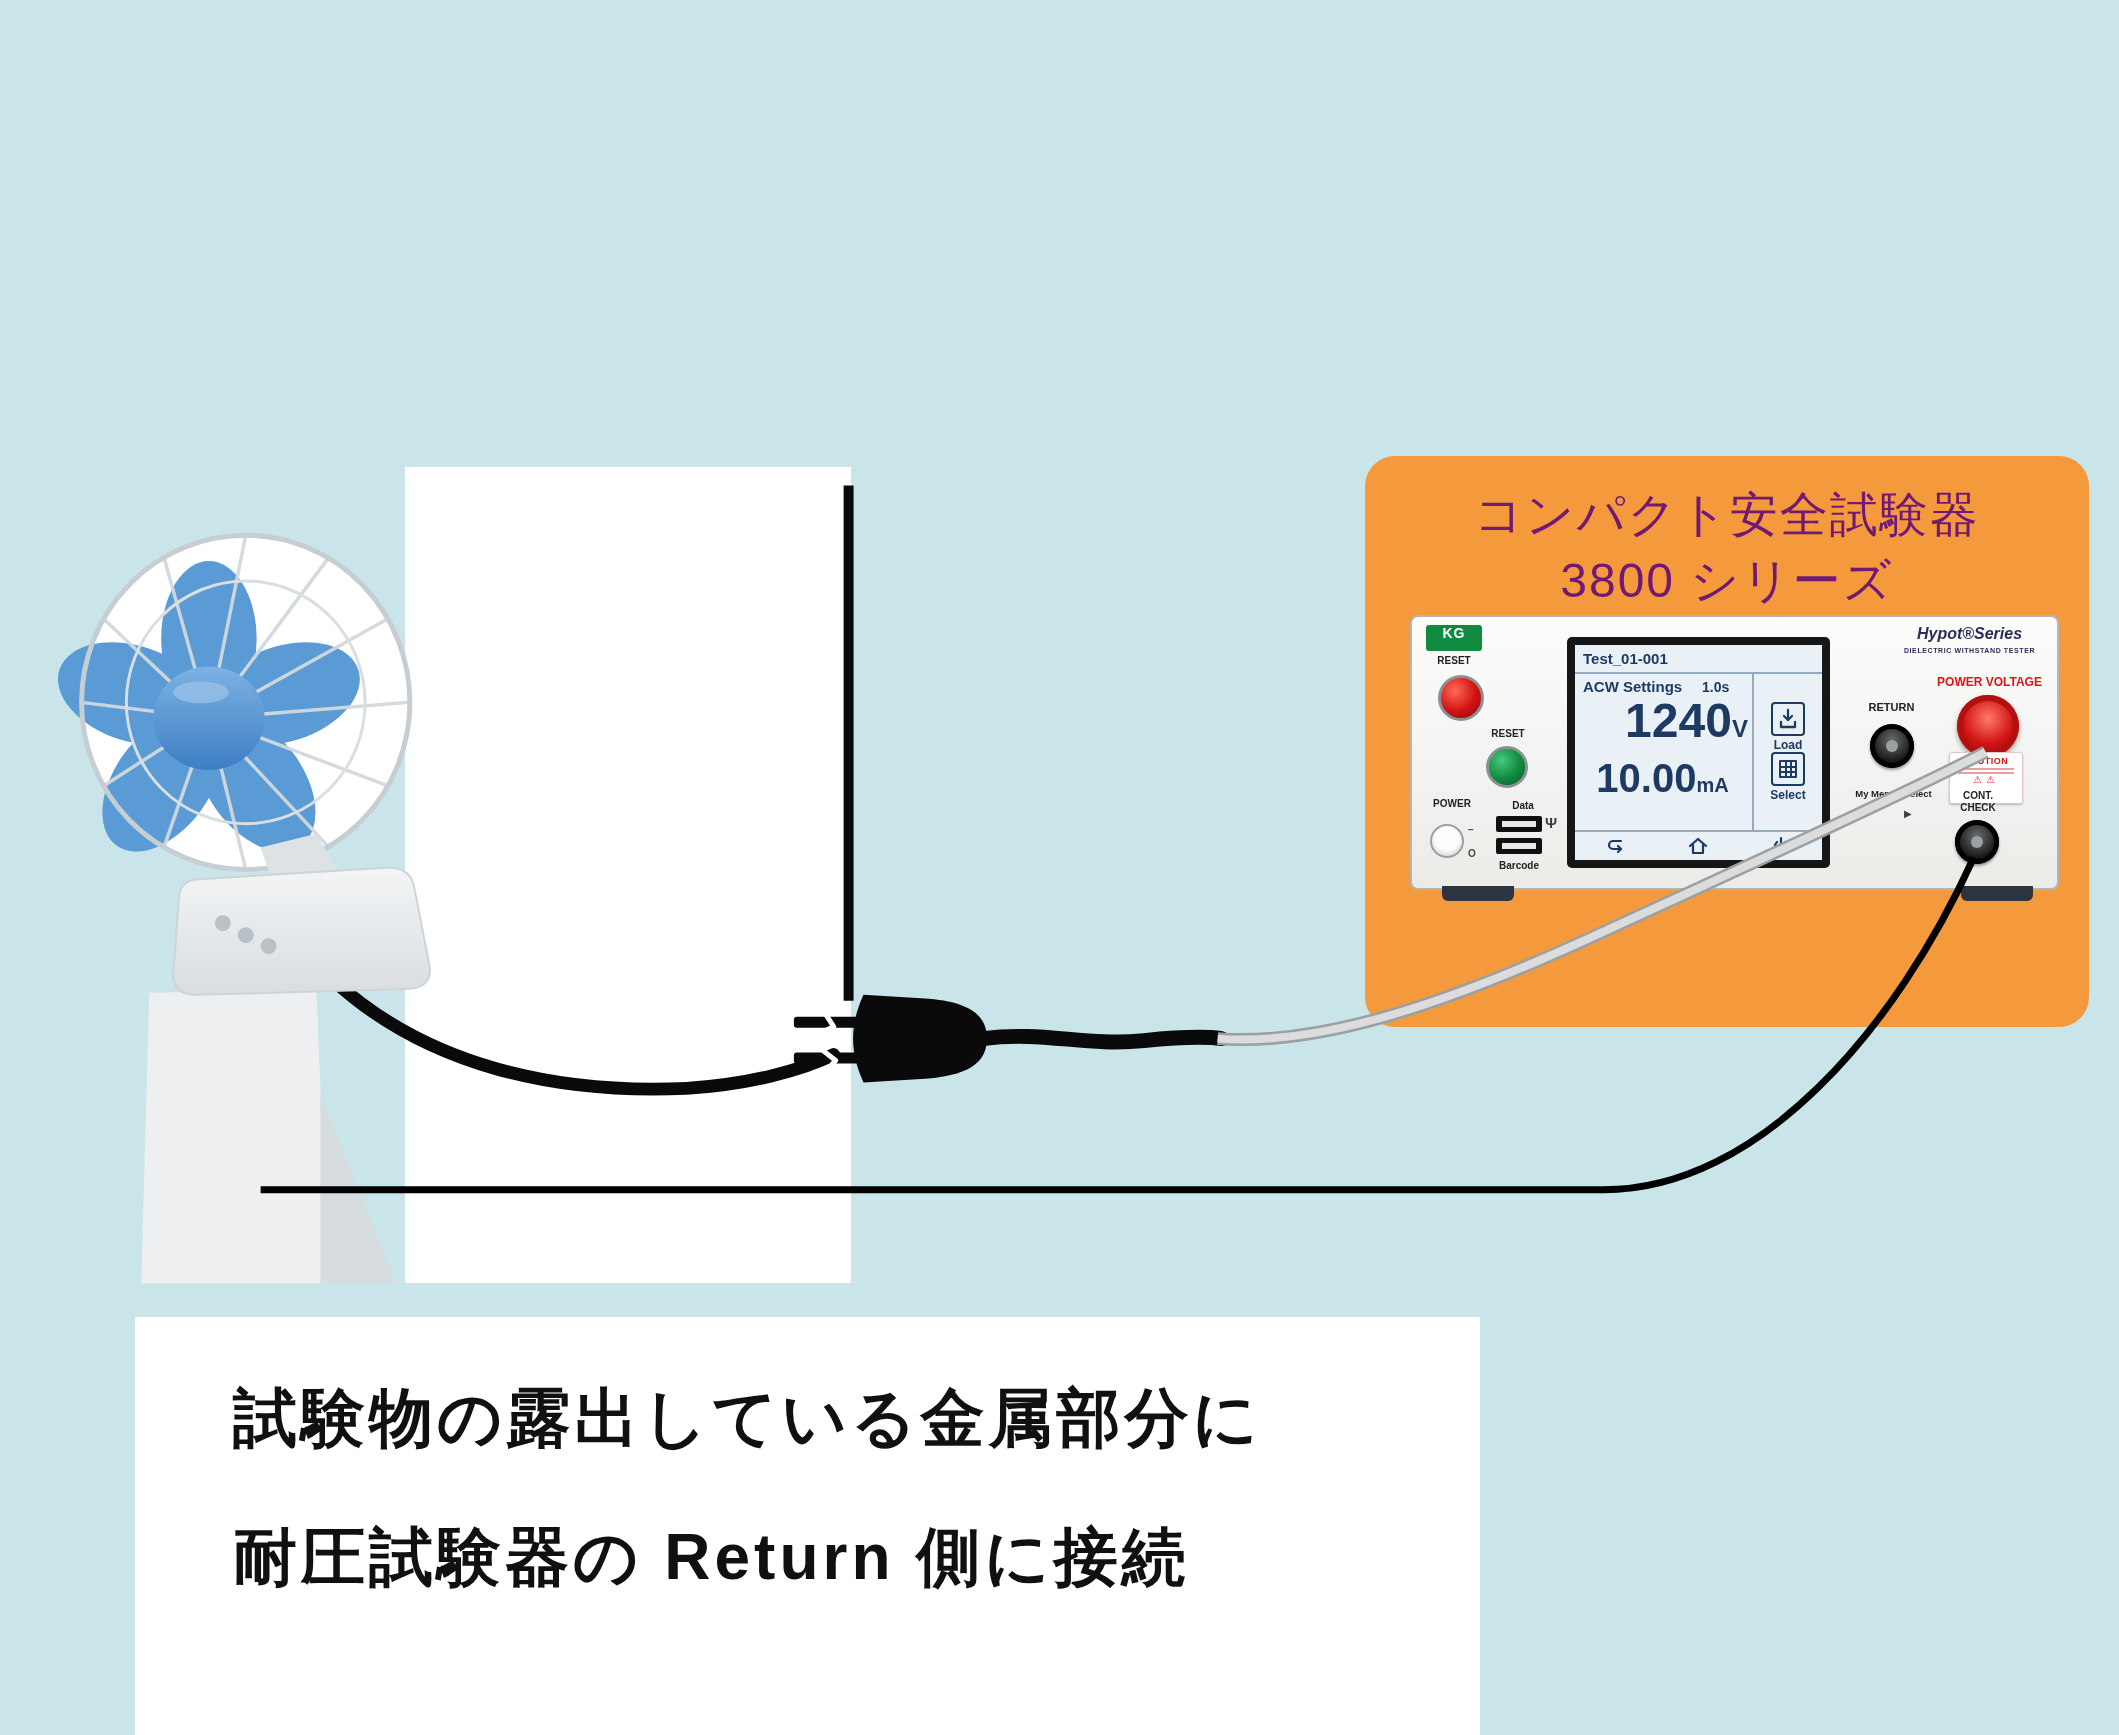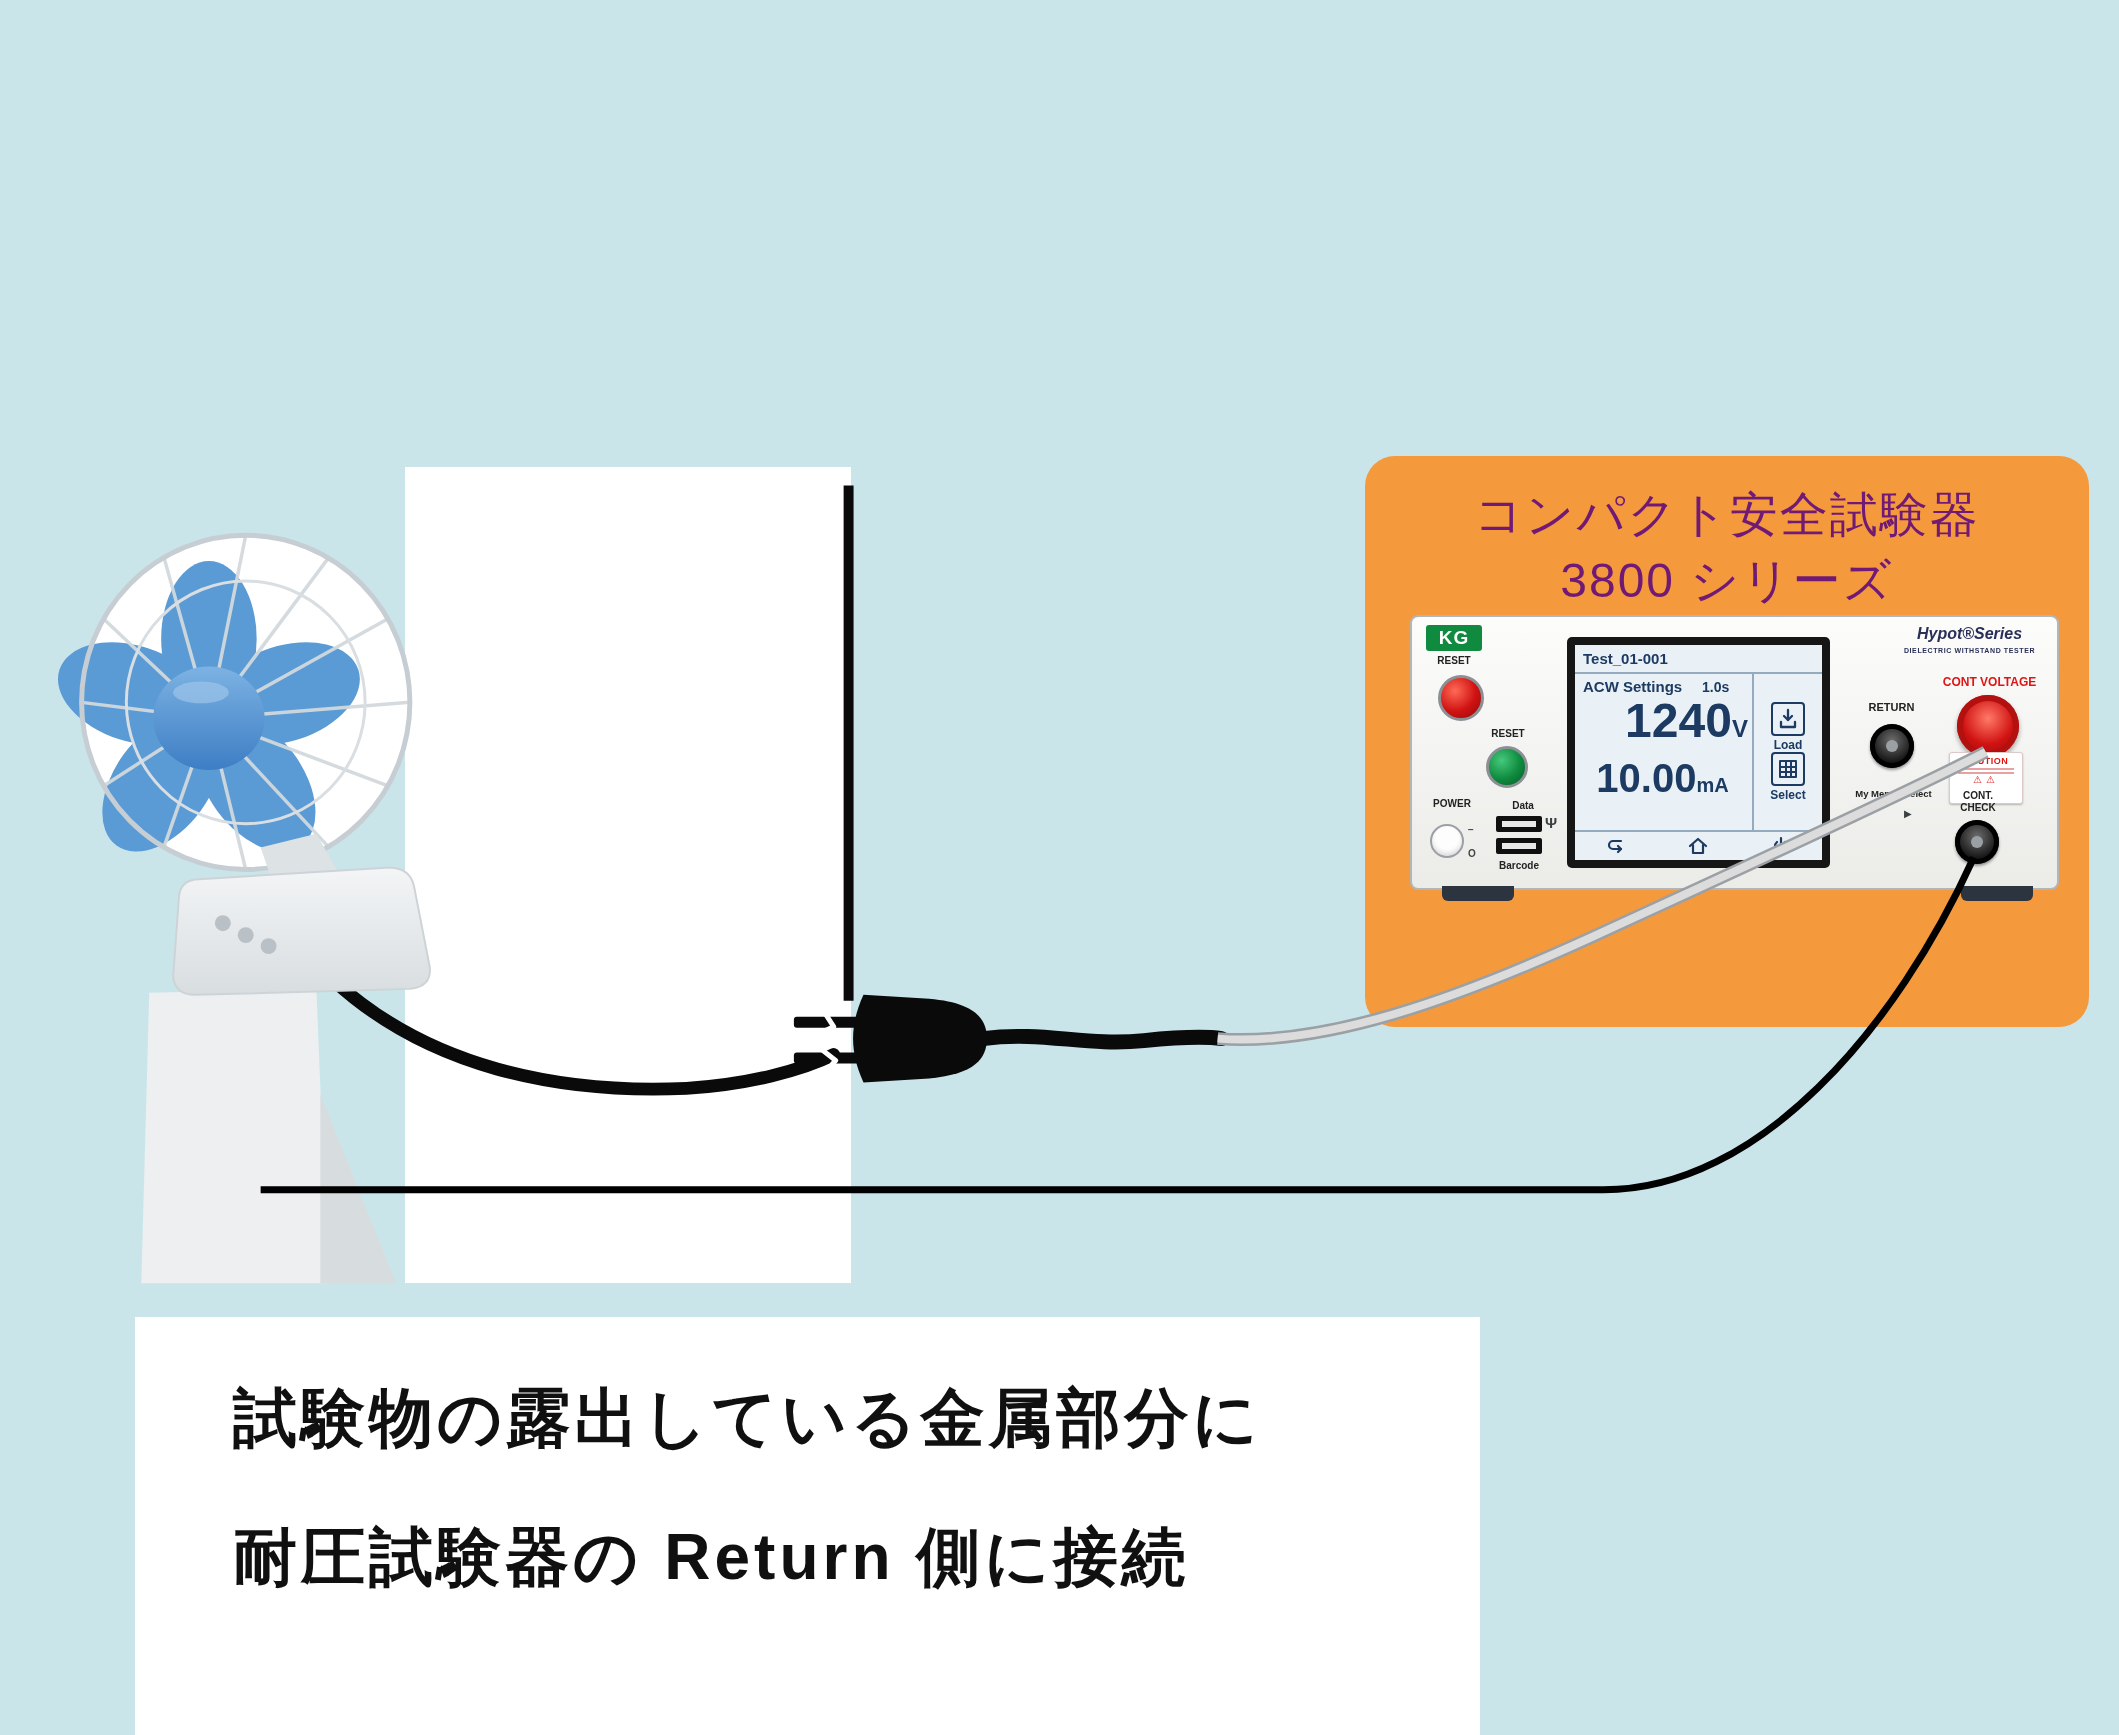--- a/index.html
+++ b/index.html
@@ -27,22 +27,22 @@
                   font-size:48px; line-height:66px; font-weight:400; color:#701a75; letter-spacing:2px; }
 
   
   .device { position:absolute; left:45px; top:159px; width:649px; height:275px;
             background:linear-gradient(#fcfcfb,#ebebe8); border:2px solid #b2b6b8; border-radius:8px; }
   .device-foot { position:absolute; bottom:-13px; width:72px; height:15px; background:#2c3440; border-radius:0 0 6px 6px; }
 
   .dlbl { position:absolute; font-weight:700; color:#222; text-align:center; white-space:nowrap; }
 
   .kg-badge { position:absolute; left:14px; top:8px; width:56px; height:26px; background:#0f8a3e;
-              border-radius:3px; color:#fff; font-weight:800; font-size:19px;
-              display:flex; align-items:center; justify-content:center; letter-spacing:1px; }
+              border-radius:3px; color:#fff; font-weight:800; font-size:14px;
+              display:flex; justify-content:center; letter-spacing:1px; }
   .lbl-reset { left:10px; top:38px; width:64px; font-size:10px; }
   .btn-red { position:absolute; left:26px; top:58px; width:46px; height:46px; border-radius:50%;
              border:3px solid #8a9094; background:radial-gradient(circle at 35% 32%, #ff6a55, #d01212 55%, #8e0b0b); }
   .lbl-test { left:66px; top:111px; width:60px; font-size:10px; }
   .btn-green { position:absolute; left:74px; top:129px; width:42px; height:42px; border-radius:50%;
              border:3px solid #8a9094; background:radial-gradient(circle at 35% 32%, #45c97c, #0f8a3e 55%, #075c27); }
   .lbl-power { left:8px; top:181px; width:64px; font-size:10px; }
   .power-btn { position:absolute; left:18px; top:207px; width:34px; height:34px; border-radius:50%;
                background:#fdfdfd; border:2px solid #9aa0a4; box-shadow:inset 0 -3px 4px rgba(0,0,0,.12); }
   .pmark { position:absolute; font-size:10px; color:#444; font-weight:700; }
@@ -185,21 +185,21 @@
             <svg width="22" height="22" viewBox="0 0 22 22" fill="none" stroke="#1c3a62" stroke-width="2.2" stroke-linecap="round">
                 <path d="M7 7a6 6 0 1 0 8 0"></path>
                 <path d="M11 3v8"></path>
               </svg>
           </div>
         </div>
       </div>
 
       <div class="dlbl hypot">Hypot®Series</div>
       <div class="dlbl hypot-sub">DIELECTRIC WITHSTAND TESTER</div>
-      <div class="dlbl lbl-hv">CONT VOLTAGE</div>
+      <div class="dlbl lbl-hv">POWER VOLTAGE</div>
       <div class="hv-conn"></div>
       <div class="caution">
         <div class="cap">CAUTION</div>
         <div class="c-line"></div>
         <div class="c-line"></div>
         <div class="tris"><span>⚠</span><span>⚠</span></div>
       </div>
       <div class="dlbl lbl-return">RETURN</div>
       <div class="conn-black return-conn"></div>
       <div class="dlbl lbl-mymenu">My Menu / Select</div>

